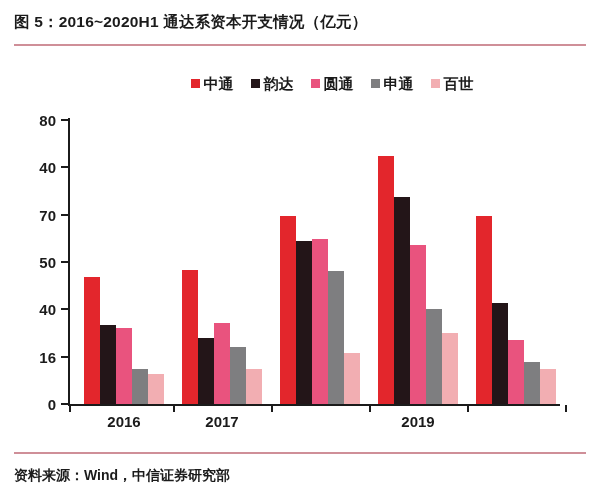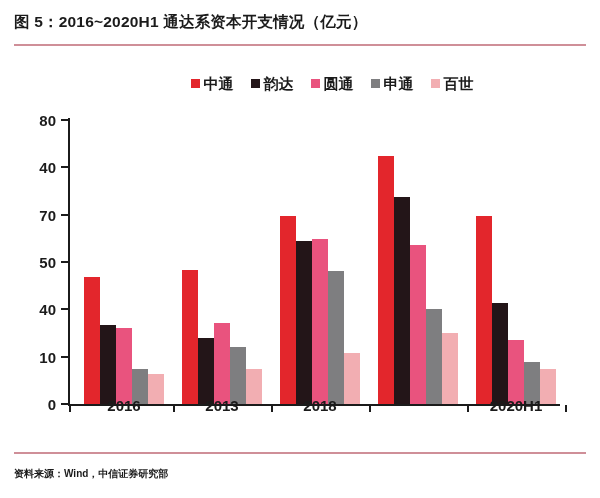--- a/index.html
+++ b/index.html
@@ -111,21 +111,21 @@
   }
   .x-tick {
     position: absolute;
     top: 405px;
     width: 2px;
     height: 7px;
     background: #1b1b1b;
   }
   .x-tick-label {
     position: absolute;
-    top: 398px;
+    top: 414px;
     font-size: 15px;
     font-weight: 700;
     color: #1b1b1b;
     text-align: center;
     line-height: 1;
   }
 
   .bar-group {
     position: absolute;
     bottom: 0;
@@ -144,21 +144,21 @@
     left: 14px;
     top: 452px;
     width: 572px;
     height: 1.5px;
     background: #cf8f98;
   }
   #source-note {
     position: absolute;
     left: 14px;
     top: 467px;
-    font-size: 10px;
+    font-size: 14px;
     font-weight: 700;
     color: #1b1b1b;
     white-space: nowrap;
   }
 </style>
 </head>
 <body>
 
 <div id="figure-title">图 5：2016~2020H1 通达系资本开支情况（亿元）</div>
 <div id="title-rule"></div>
@@ -185,21 +185,21 @@
       <span class="legend-label">百世</span>
     </div>
   </div>
 
 <div id="plot">
   <div id="y-axis-line"></div>
   <div id="x-axis-line"></div>
 <div class="y-tick" style="top: 403px;"></div>
     <div class="y-tick-label" style="top: 397px;">0</div>
     <div class="y-tick" style="top: 355.667px;"></div>
-    <div class="y-tick-label" style="top: 349.667px;">10</div>
+    <div class="y-tick-label" style="top: 349.667px;">16</div>
     <div class="y-tick" style="top: 308.333px;"></div>
     <div class="y-tick-label" style="top: 302.333px;">40</div>
     <div class="y-tick" style="top: 261px;"></div>
     <div class="y-tick-label" style="top: 255px;">50</div>
     <div class="y-tick" style="top: 213.667px;"></div>
     <div class="y-tick-label" style="top: 207.667px;">70</div>
     <div class="y-tick" style="top: 166.333px;"></div>
     <div class="y-tick-label" style="top: 160.333px;">40</div>
     <div class="y-tick" style="top: 119px;"></div>
     <div class="y-tick-label" style="top: 113px;">80</div>
@@ -213,44 +213,43 @@
     <div class="x-tick" style="left: 173px;"></div>
     <div class="x-tick-label" style="left: 84px; width: 80px;">2016</div>
     <div class="bar-group" style="left: 182px; top: 120px; width: 80px;">
       <div class="bar" title="中通 2017: 28.3" style="background: rgb(227, 38, 44); height: 133.953px;"></div>
       <div class="bar" title="韵达 2017: 14" style="background: rgb(35, 21, 24); height: 66.2667px;"></div>
       <div class="bar" title="圆通 2017: 17.2" style="background: rgb(233, 83, 126); height: 81.4133px;"></div>
       <div class="bar" title="申通 2017: 12" style="background: rgb(126, 126, 128); height: 56.8px;"></div>
       <div class="bar" title="百世 2017: 7.3" style="background: rgb(242, 174, 178); height: 34.5533px;"></div>
     </div>
     <div class="x-tick" style="left: 271px;"></div>
-    <div class="x-tick-label" style="left: 182px; width: 80px;">2013</div>
+    <div class="x-tick-label" style="left: 182px; width: 80px;">2017</div>
     <div class="bar-group" style="left: 280px; top: 120px; width: 80px;">
       <div class="bar" title="中通 2018: 39.7" style="background: rgb(227, 38, 44); height: 187.913px;"></div>
       <div class="bar" title="韵达 2018: 34.5" style="background: rgb(35, 21, 24); height: 163.3px;"></div>
       <div class="bar" title="圆通 2018: 34.8" style="background: rgb(233, 83, 126); height: 164.72px;"></div>
       <div class="bar" title="申通 2018: 28.2" style="background: rgb(126, 126, 128); height: 133.48px;"></div>
       <div class="bar" title="百世 2018: 10.7" style="background: rgb(242, 174, 178); height: 50.6467px;"></div>
     </div>
     <div class="x-tick" style="left: 369px;"></div>
-    <div class="x-tick-label" style="left: 280px; width: 80px;">2018</div>
     <div class="bar-group" style="left: 378px; top: 120px; width: 80px;">
       <div class="bar" title="中通 2019: 52.3" style="background: rgb(227, 38, 44); height: 247.553px;"></div>
       <div class="bar" title="韵达 2019: 43.7" style="background: rgb(35, 21, 24); height: 206.847px;"></div>
       <div class="bar" title="圆通 2019: 33.5" style="background: rgb(233, 83, 126); height: 158.567px;"></div>
       <div class="bar" title="申通 2019: 20" style="background: rgb(126, 126, 128); height: 94.6667px;"></div>
       <div class="bar" title="百世 2019: 15" style="background: rgb(242, 174, 178); height: 71px;"></div>
     </div>
     <div class="x-tick" style="left: 467px;"></div>
+    <div class="x-tick-label" style="left: 378px; width: 80px;">2019</div>
     <div class="bar-group" style="left: 476px; top: 120px; width: 80px;">
       <div class="bar" title="中通 2020H1: 39.8" style="background: rgb(227, 38, 44); height: 188.387px;"></div>
       <div class="bar" title="韵达 2020H1: 21.3" style="background: rgb(35, 21, 24); height: 100.82px;"></div>
       <div class="bar" title="圆通 2020H1: 13.5" style="background: rgb(233, 83, 126); height: 63.9px;"></div>
       <div class="bar" title="申通 2020H1: 8.8" style="background: rgb(126, 126, 128); height: 41.6533px;"></div>
       <div class="bar" title="百世 2020H1: 7.5" style="background: rgb(242, 174, 178); height: 35.5px;"></div>
     </div>
     <div class="x-tick" style="left: 565px;"></div>
-    <div class="x-tick-label" style="left: 476px; width: 80px;">2020H1</div>
     <div class="x-tick" style="left: 69px;"></div>
   </div>
 
 <div id="footer-rule"></div>
 <div id="source-note">资料来源：Wind，中信证券研究部</div>
 
 </body></html>

